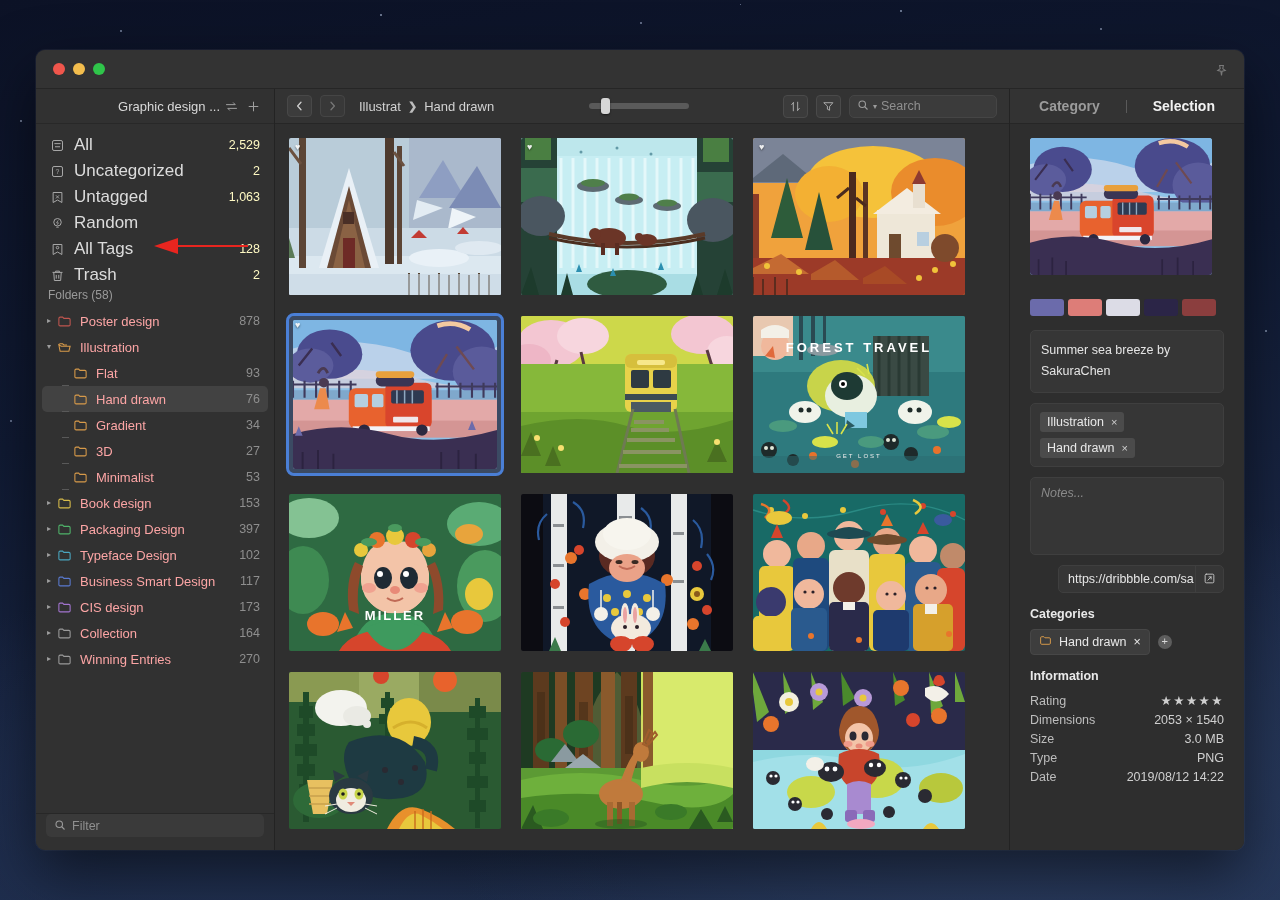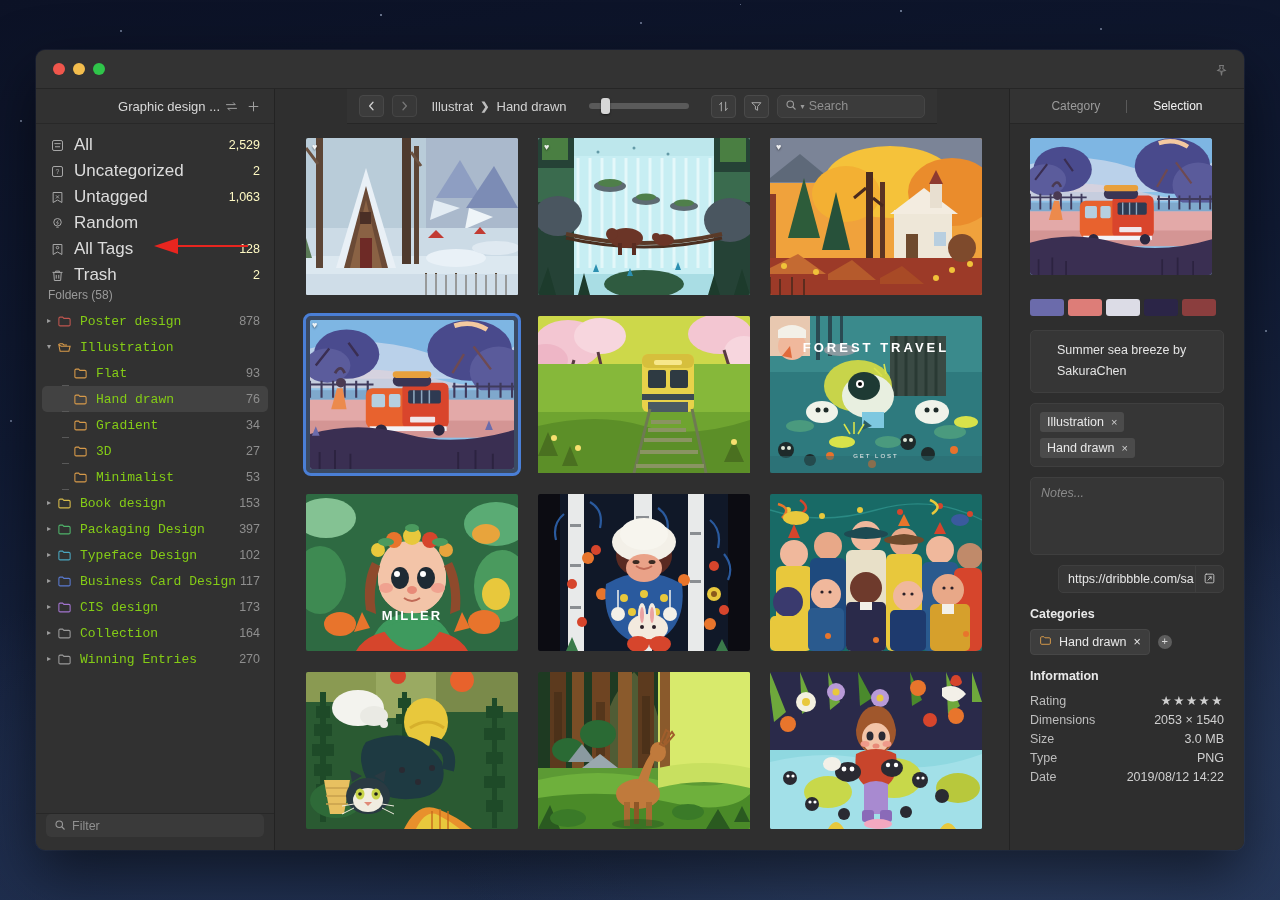--- a/index.html
+++ b/index.html
@@ -101,21 +101,21 @@
     border-radius: 5px;
     padding-right: 8px;
     position: relative;
   }
   .tree-item.sel { background: #424242; }
   .twisty {
     width: 14px; flex:none; text-align:center;
     color:#9d9d9d; font-size: 8px; line-height:1;
   }
   .tree-item .fic { width:17px; height:17px; flex:none; margin-right:7px; display:flex; align-items:center; justify-content:center; }
-  .tree-label { color:#84cc16; font-size:13px; flex:1 1 auto; white-space:nowrap; overflow:hidden;font-family:Liberation Mono, monospace; }
+  .tree-label { color:#fca5a5; font-size:13px; flex:1 1 auto; white-space:nowrap; overflow:hidden; }
   .tree-count { color:#8e8e8e; font-size:12.5px; flex:none; }
   .indent { width: 14px; flex:none; }
   .elbow { width: 16px; flex:none; position:relative; }
   .elbow:before {
     content:""; position:absolute; left:6px; top:-13px; bottom:13px; width:1px; background:#595959;
   }
   .elbow:after {
     content:""; position:absolute; left:6px; top:12px; width:7px; height:1px; background:#595959;
   }
   .elbow.last:before { bottom: 13px; }
@@ -128,21 +128,21 @@
   }
   .filter-box {
     flex:1 1 auto; height: 23px;
     background: #3a3a3a; border-radius: 5px;
     display:flex; align-items:center; padding: 0 8px;
     gap:6px;
   }
   .filter-box .ph { color:#909090; font-size:12.5px; }
 
   
-  .center { flex: 1 1 auto; display:flex; flex-direction:column; min-width:0; background:#2f2f2f;align-items:center; }
+  .center { flex: 1 1 auto; display:flex; flex-direction:column; min-width:0; background:#2f2f2f; }
   .toolbar {
     height: 35px; flex:none;
     display:flex; align-items:center;
     padding: 0 12px;
     border-bottom: 1px solid #262626;
     background: #333333;
     gap: 8px;
   }
   .navbtn {
     width: 25px; height: 22px;
@@ -217,37 +217,37 @@
     background: #2e2e2e;
     border-left: 1px solid #232323;
     display:flex; flex-direction:column;
   }
   .insp-tabs {
     height: 35px; flex:none;
     display:flex; align-items:center; justify-content:center;
     gap: 0; border-bottom: 1px solid #262626;
     background:#333333;
   }
-  .insp-tab { font-size:12px; color:#9b9b9b; padding: 0 26px; }
+  .insp-tab { font-size:14px; color:#9b9b9b; padding: 0 26px; font-weight: bold; }
   .insp-tab.active { color:#f2f2f2; }
   .tab-div { width:1px; height:13px; background:#5a5a5a; }
 
   .insp-body { flex:1 1 auto; overflow:hidden; padding: 14px 20px 0 20px; }
   .preview {
     width: 182px; height: 137px; border-radius: 3px; overflow:hidden;
     position: relative; background:#444;
   }
   .swatches { display:flex; gap: 4px; margin-top: 24px; }
   .sw { width: 34px; height: 17px; border-radius: 3px; }
 
   .field {
     margin-top: 14px;
     background: #363636; border: 1px solid #3f3f3f;
     border-radius: 5px;
-    padding: 9px 26px;
+    padding: 9px 10px;
     color:#e4e4e4; font-size: 12.5px; line-height: 1.7;
   }
   .tagbox { margin-top: 10px; background:#363636; border:1px solid #3f3f3f; border-radius:5px; padding: 8px 9px; }
   .tag {
     display:inline-flex; align-items:center; gap:7px;
     background:#4b4b4b; border-radius:3px;
     padding: 3px 7px; margin-bottom: 6px;
     color:#e8e8e8; font-size: 12.5px;
   }
   .tag:last-child { margin-bottom: 0; }
@@ -518,21 +518,21 @@
           <span class="tree-count">102</span>
         </div>
 
         <div class="tree-item">
           <span class="twisty">▸</span>
           <span class="fic">
             <svg width="15" height="15" viewBox="0 0 24 24" fill="none" stroke="#5a7ad0" stroke-width="1.7">
                 <path d="M3 7a2 2 0 012-2h4l2 2h8a2 2 0 012 2v8a2 2 0 01-2 2H5a2 2 0 01-2-2z"></path>
               </svg>
           </span>
-          <span class="tree-label">Business Card Design</span>
+          <span class="tree-label">Business Smart Design</span>
           <span class="tree-count">117</span>
         </div>
 
         <div class="tree-item">
           <span class="twisty">▸</span>
           <span class="fic">
             <svg width="15" height="15" viewBox="0 0 24 24" fill="none" stroke="#a374cf" stroke-width="1.7">
                 <path d="M3 7a2 2 0 012-2h4l2 2h8a2 2 0 012 2v8a2 2 0 01-2 2H5a2 2 0 01-2-2z"></path>
               </svg>
           </span>

